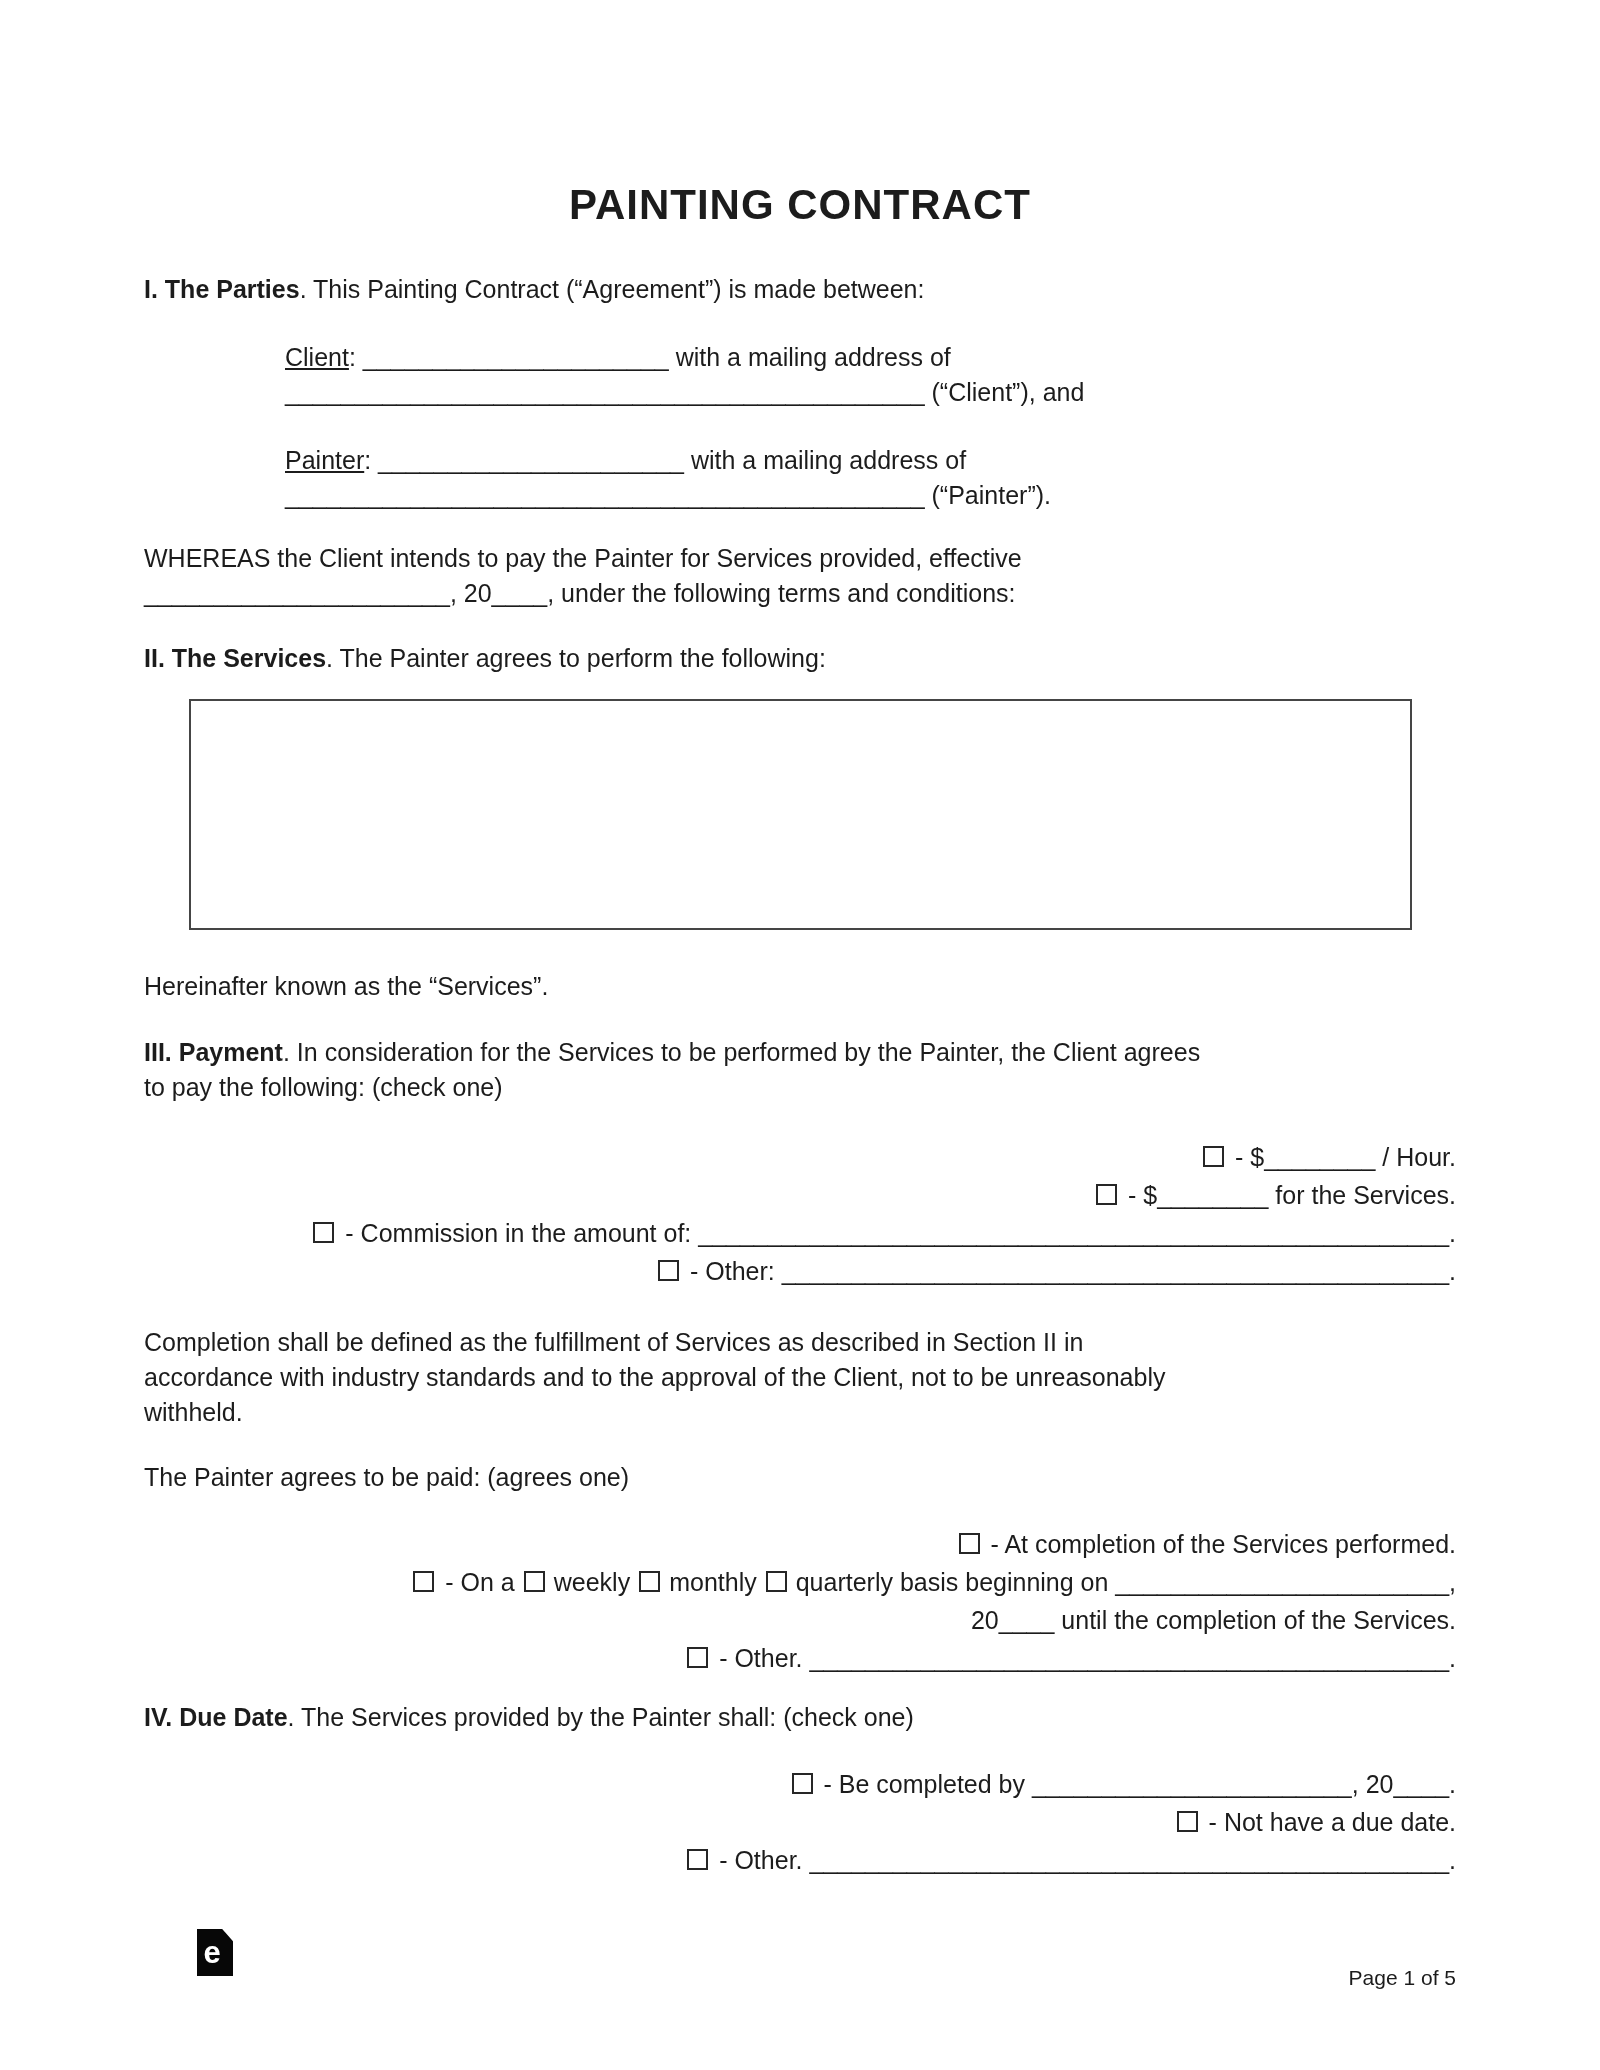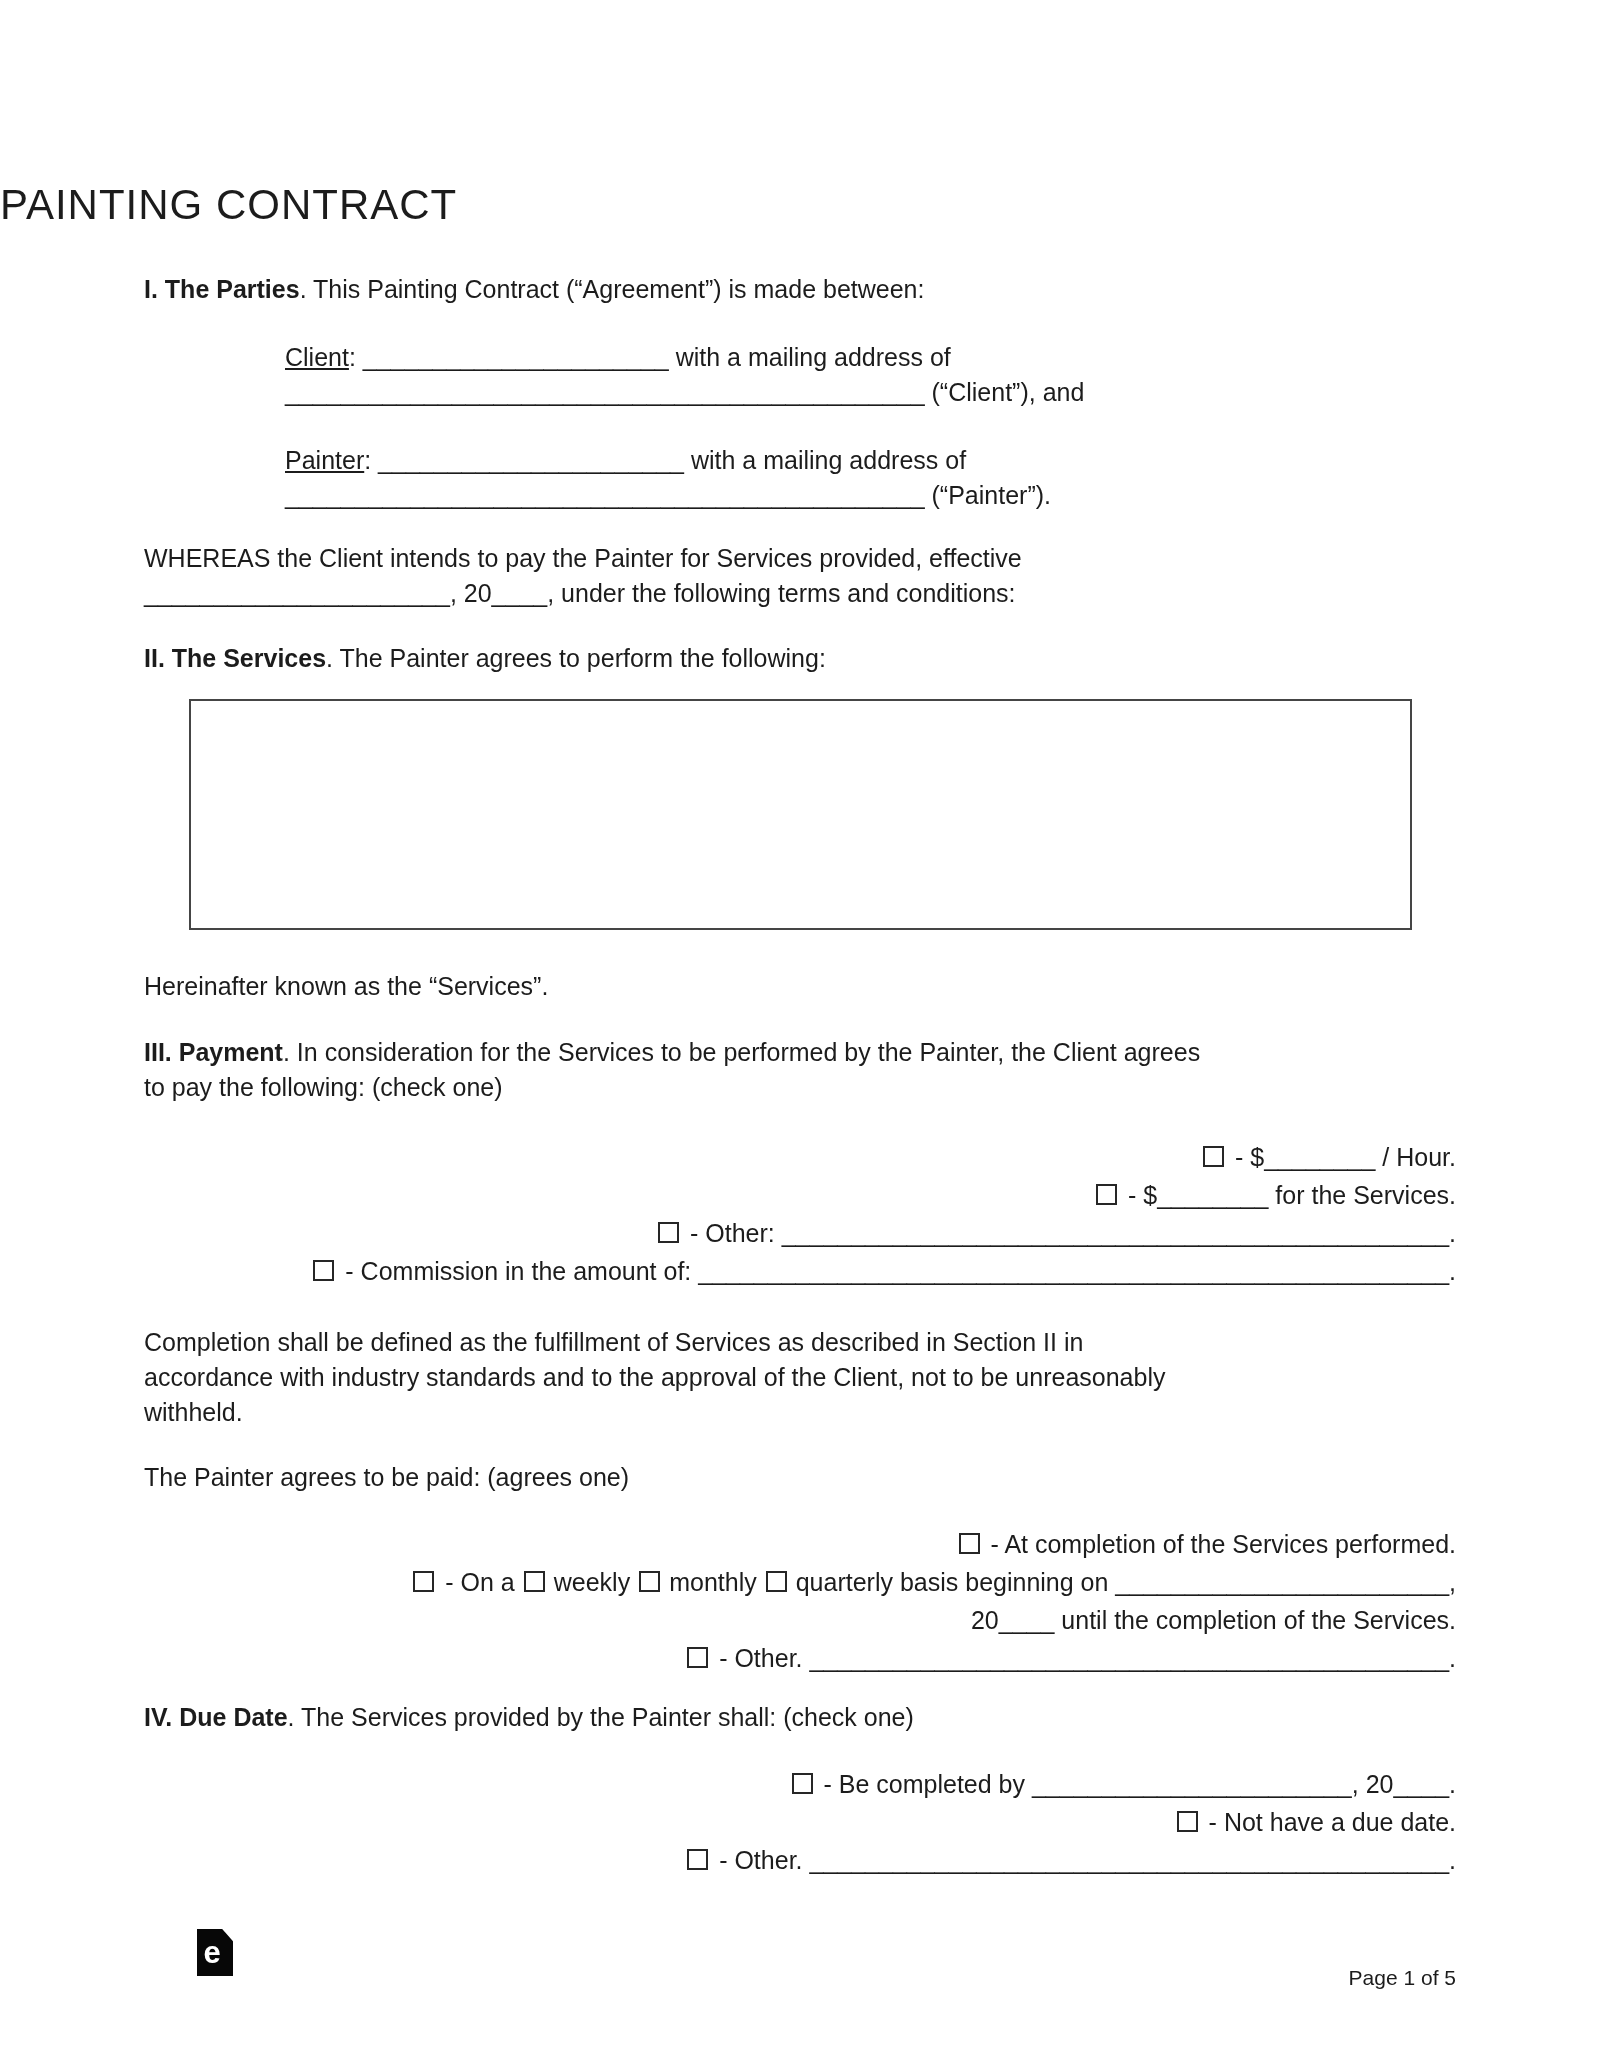--- a/index.html
+++ b/index.html
@@ -10,22 +10,22 @@
     background: #ffffff;
     font-family: "Liberation Sans", "DejaVu Sans", sans-serif;
     color: #1c1c1c;
     font-size: 25px;
     line-height: 35px;
     overflow: hidden;
   }
   .abs { position: absolute; }
   .doc-title {
     left: 0; top: 180px; width: 1600px;
-    text-align: left;
-    font-size: 42px; font-weight: normal; letter-spacing: 1px;
+    text-align: center;
+    font-size: 42px; font-weight: bold; letter-spacing: 1px;
     line-height: 50px;
     margin: 0;
   }
   .content { left: 144px; width: 1312px; }
   .indent  { left: 285px; width: 1171px; }
   b, .bold { font-weight: bold; }
   .ul { text-decoration: underline; }
   .opt-row { line-height: 38px; white-space: nowrap; text-align: right; }
   .cbx {
     display: inline-block;
@@ -104,22 +104,22 @@
   <div class="abs content" style="top:969px">Hereinafter known as the “Services”.</div>
 
   <div class="abs content" style="top:1035px">
     <div><b>III. Payment</b><span>. In consideration for the Services to be performed by the Painter, the Client agrees</span></div>
     <div>to pay the following: (check one)</div>
   </div>
 
   <div class="abs indent" style="top:1138px">
     <div class="opt-row"><span class="cbx"></span><span>- $________ / Hour.</span></div>
     <div class="opt-row"><span class="cbx"></span><span>- $________ for the Services.</span></div>
+    <div class="opt-row"><span class="cbx"></span><span>- Commission in the amount of: ______________________________________________________.</span></div>
     <div class="opt-row"><span class="cbx"></span><span>- Other: ________________________________________________.</span></div>
-    <div class="opt-row"><span class="cbx"></span><span>- Commission in the amount of: ______________________________________________________.</span></div>
   </div>
 
   <div class="abs content" style="top:1325px">
     <div>Completion shall be defined as the fulfillment of Services as described in Section II in</div>
     <div>accordance with industry standards and to the approval of the Client, not to be unreasonably</div>
     <div>withheld.</div>
   </div>
 
   <div class="abs content" style="top:1460px">The Painter agrees to be paid: (agrees one)</div>
 

